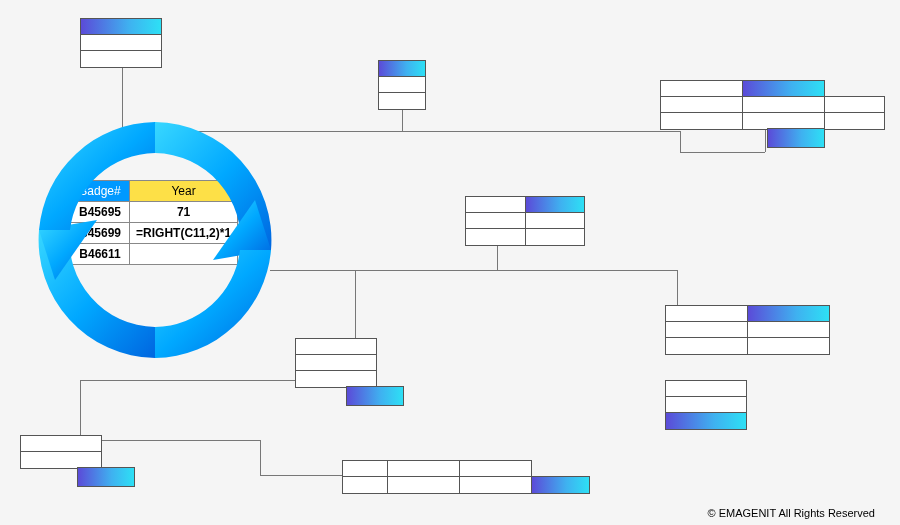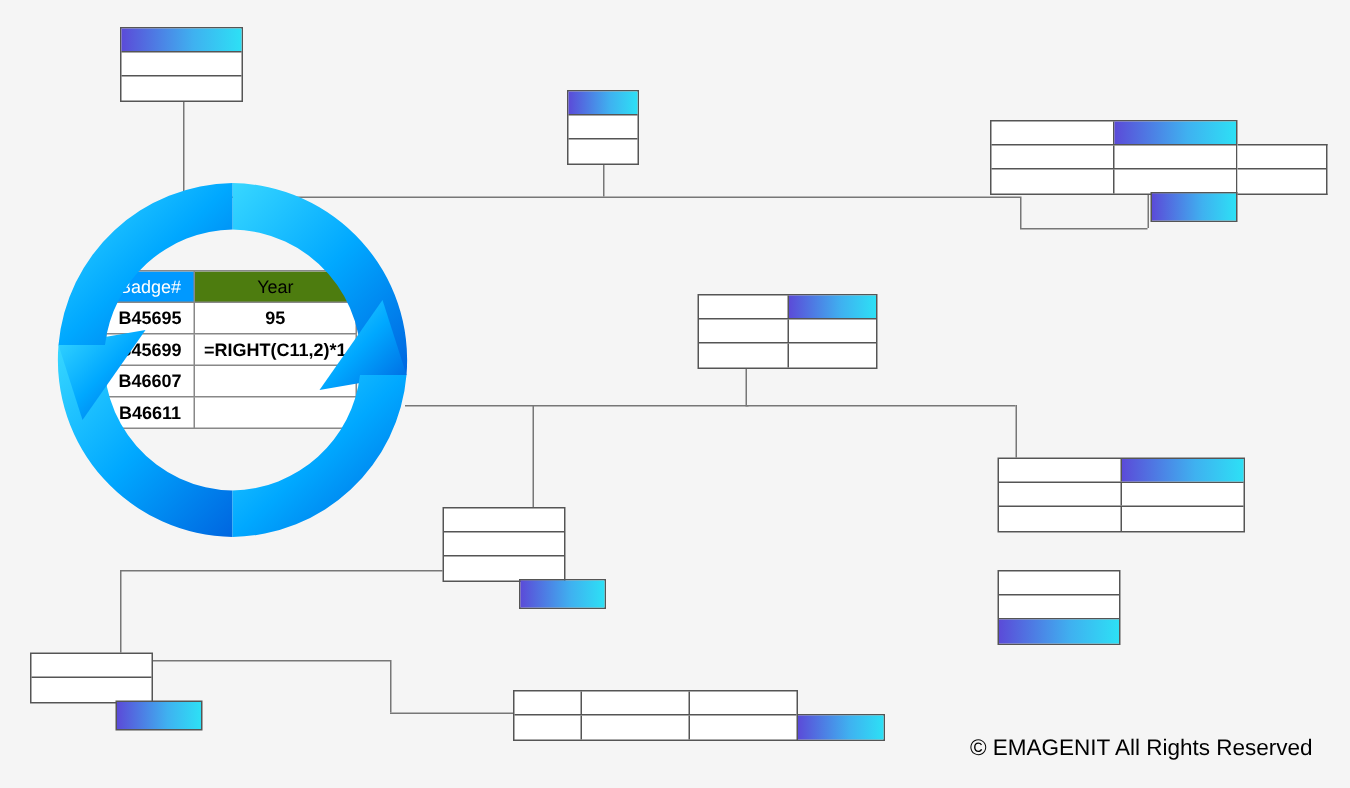--- a/index.html
+++ b/index.html
@@ -59,21 +59,21 @@
     height: 20px;
     min-width: 58px;
     font-weight: bold;
   }
   .main-table th.th-b {
     background: #0099ff;
     color: #fff;
     font-weight: normal;
   }
   .main-table th.th-y {
-    background: #4d7c0f;
+    background: #fde047;
     color: #000;
     font-weight: normal;
     margin-left: 29px;
   }
   .main-table td.formula {
     text-align: center;
     white-space: nowrap;
     padding: 3px 6px;
   }
 
@@ -81,23 +81,23 @@
     position: absolute;
     left: 15px;
     top: 100px;
     width: 280px;
     height: 280px;
     pointer-events: none;
   }
 
   .footer {
     position: absolute;
-    bottom: 18px;
+    bottom: 6px;
     right: 25px;
-    font-size: 15px;
+    font-size: 11px;
     color: #000;
   }
 </style>
 </head>
 <body>
 
 <div class="line vline" style="left:122px; top:66px; height:65px;"></div>
 <div class="line hline" style="left:122px; top:131px; width:280px;"></div>
 <div class="line vline" style="left:402px; top:109px; height:22px;"></div>
 <div class="line hline" style="left:402px; top:131px; width:278px;"></div>
@@ -221,29 +221,25 @@
 </div>
 
 <table class="main-table">
   <tbody>
       <tr>
     <th class="th-b">Badge#</th>
     <th class="th-y">Year</th>
   </tr>
   <tr>
     <td>B45695</td>
-    <td>95</td>
+    <td>71</td>
   </tr>
   <tr>
     <td>B45699</td>
     <td class="formula">=RIGHT(C11,2)*1</td>
-  </tr>
-  <tr>
-    <td>B46607</td>
-    <td></td>
   </tr>
   <tr>
     <td>B46611</td>
     <td></td>
   </tr>
 </tbody>
   </table>
 
 <svg class="ring" viewBox="0 0 280 280">
   <defs>

